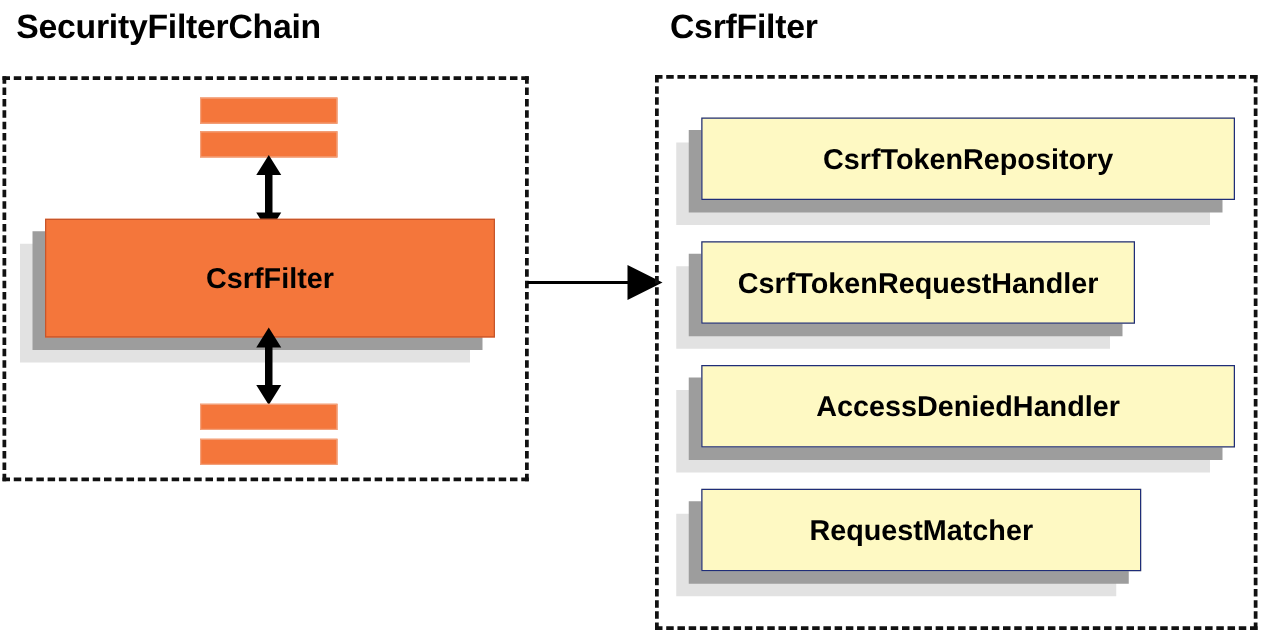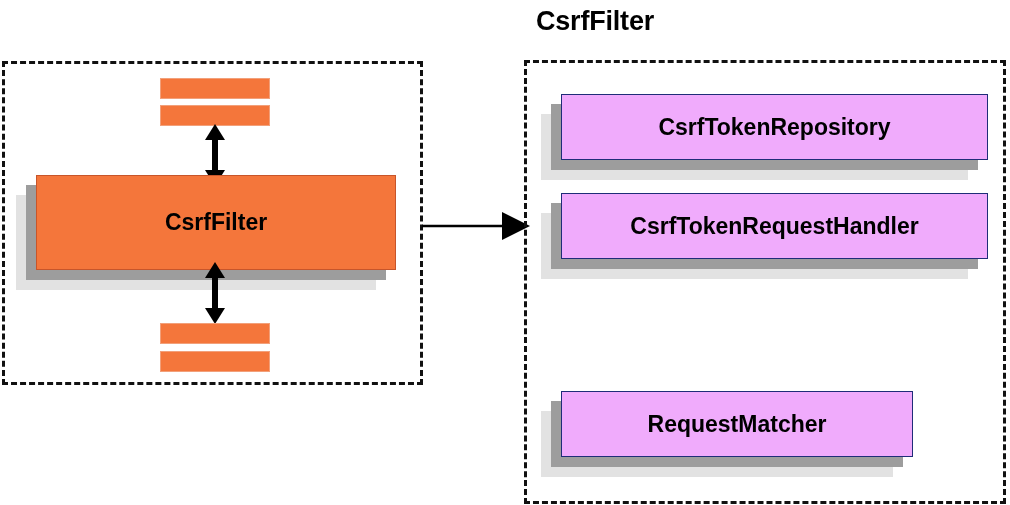--- a/index.html
+++ b/index.html
@@ -79,21 +79,21 @@
 
   
   .stack.orange .layer.front {
     background: #F4763B;
     border: 1px solid #c7552a;
   }
   .stack.orange .label { font-size: 23px; }
 
   
   .stack.blue .layer.front {
-    background: #f0abfc;
+    background: #fef9c3;
     border: 1.5px solid #1f2d78;
   }
   .stack.blue .label { font-size: 23px; }
 
   
   .bar {
     position: absolute;
     background: #F4763B;
     border: 1px solid #f2a07a;
     box-sizing: border-box;
@@ -103,20 +103,21 @@
   .arrow-svg {
     position: absolute;
     overflow: visible;
   }
 </style>
 </head>
 <body>
 
 <div id="canvas">
 
+  <div class="panel-title" id="title-left">SecurityFilterChain</div>
 
   <div class="panel-title" id="title-right">CsrfFilter</div>
 
   <div class="dashed-box" id="box-left"></div>
 
   <div class="bar" style="left:160px; top:78px; width:110px; height:21px;"></div>
   <div class="bar" style="left:160px; top:105px; width:110px; height:21px;"></div>
 
   <svg class="arrow-svg" style="left:205px; top:124px;" width="20" height="62" viewBox="0 0 20 62">
     <line x1="10" y1="10" x2="10" y2="52" stroke="#000000" stroke-width="6"></line>
@@ -149,28 +150,35 @@
   <div class="dashed-box" id="box-right"></div>
 
   <div class="stack blue" style="left:541px; top:94px; width:447px; height:86px;">
     <div class="layer back"></div>
     <div class="layer mid"></div>
     <div class="layer front">
       <span class="label">CsrfTokenRepository</span>
     </div>
   </div>
 
-  <div class="stack blue" style="left:541px; top:193px; width:447px; height:86px;">
+  <div class="stack blue" style="left:541px; top:193px; width:367px; height:86px;">
     <div class="layer back"></div>
     <div class="layer mid"></div>
     <div class="layer front">
       <span class="label">CsrfTokenRequestHandler</span>
     </div>
   </div>
 
+  <div class="stack blue" style="left:541px; top:292px; width:447px; height:86px;">
+    <div class="layer back"></div>
+    <div class="layer mid"></div>
+    <div class="layer front">
+      <span class="label">AccessDeniedHandler</span>
+    </div>
+  </div>
 
   <div class="stack blue" style="left:541px; top:391px; width:372px; height:86px;">
     <div class="layer back"></div>
     <div class="layer mid"></div>
     <div class="layer front">
       <span class="label">RequestMatcher</span>
     </div>
   </div>
 
 </div>

